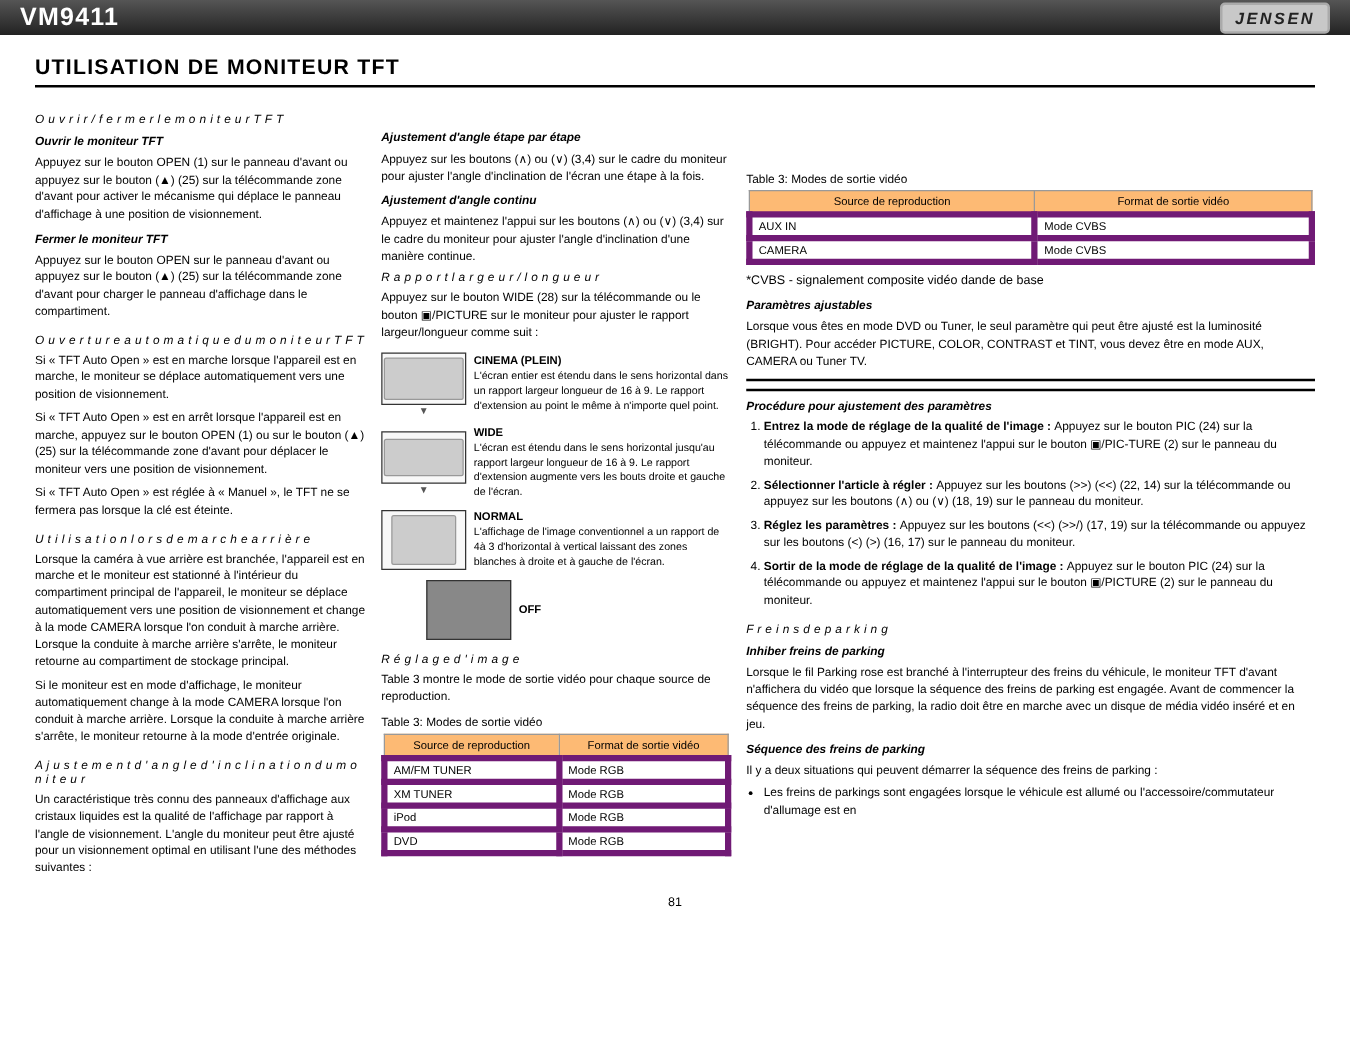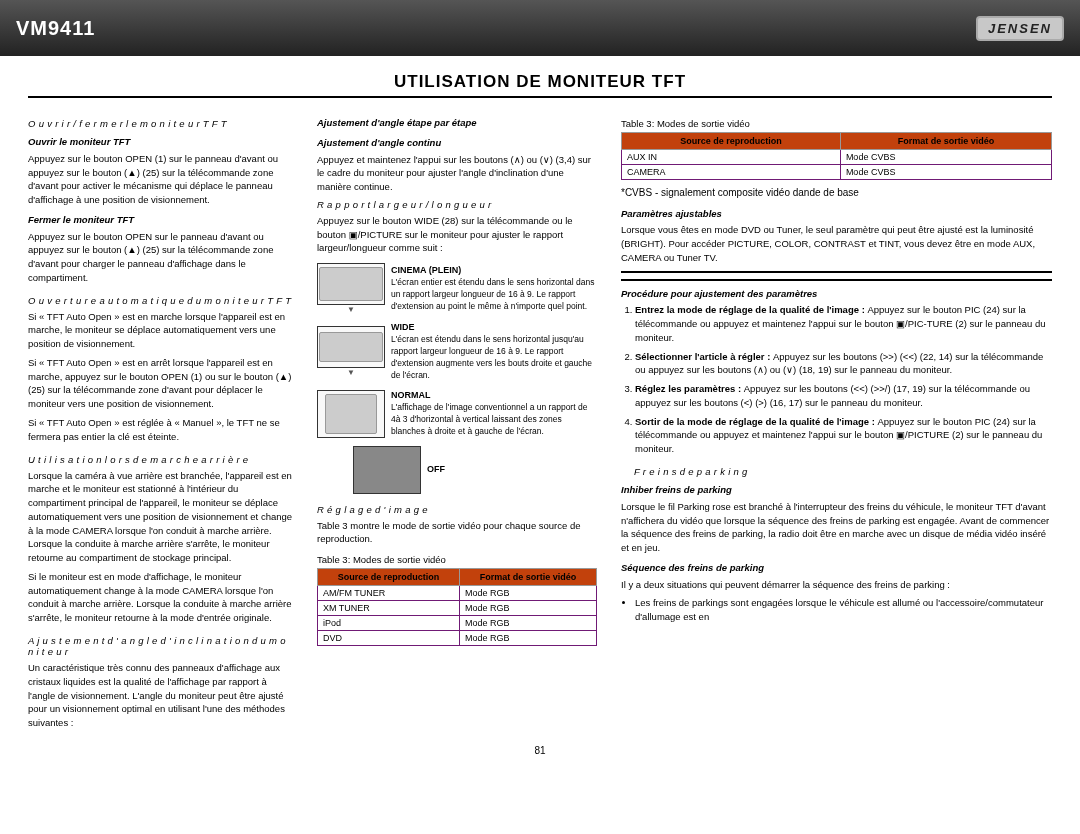--- a/index.html
+++ b/index.html
@@ -12,21 +12,21 @@
       min-height: 834px;
     }
 
     
     .header {
       background: linear-gradient(to bottom, #555, #222);
       display: flex;
       align-items: center;
       justify-content: space-between;
       padding: 6px 16px;
-      height: 56px;
+      height: 28px;
       gap: 24px;
     }
     .header-title {
       color: #fff;
       font-size: 20px;
       font-weight: bold;
       letter-spacing: 1px;
       font-family: Arial, sans-serif;
     }
     .header-logo {
@@ -48,28 +48,27 @@
 
     
     .page-title {
       font-size: 17px;
       font-weight: bold;
       text-transform: uppercase;
       border-bottom: 2px solid #000;
       padding-bottom: 4px;
       margin-bottom: 12px;
       letter-spacing: 1px;
-      text-align: center;
     }
 
     
     .columns {
       display: flex;
-      gap: 24px;
-      align-items: flex-start;
+      gap: 12px;
+      align-items: center;
     }
     .col-left {
       flex: 0 0 265px;
       min-width: 0;
     }
     .col-mid {
       flex: 0 0 280px;
       min-width: 0;
     }
     .col-right {
@@ -100,28 +99,28 @@
     }
 
     
     table {
       border-collapse: collapse;
       width: 100%;
       margin-bottom: 6px;
       font-size: 9px;
     }
     table th {
-      background: #c2410c;
+      background: #fdba74;
       border: 1px solid #999;
       padding: 3px 19px;
       text-align: center;
-      font-weight: bold;
+      font-weight: normal;
     }
     table td {
-      border: 1px solid #701a75;
+      border: 5px solid #701a75;
       padding: 2px 5px;
       text-align: left;
     }
     .table-title {
       font-size: 9.5px;
       font-weight: normal;
       margin-bottom: 3px;
       margin-top: 8px;
     }
 
@@ -250,34 +249,35 @@
 
       <p class="section-title-bold">Ouvrir le moniteur TFT</p>
       <p>Appuyez sur le bouton OPEN (1) sur le panneau d'avant ou appuyez sur le bouton (▲) (25) sur la télécommande zone d'avant pour activer le mécanisme qui déplace le panneau d'affichage à une position de visionnement.</p>
 
       <p class="section-title-bold">Fermer le moniteur TFT</p>
       <p>Appuyez sur le bouton OPEN sur le panneau d'avant ou appuyez sur le bouton (▲) (25) sur la télécommande zone d'avant pour charger le panneau d'affichage dans le compartiment.</p>
 
       <div class="section-title" style="margin-top:10px;">O u v e r t u r e   a u t o m a t i q u e   d u   m o n i t e u r   T F T</div>
       <p>Si « TFT Auto Open » est en marche lorsque l'appareil est en marche, le moniteur se déplace automatiquement vers une position de visionnement.</p>
       <p>Si « TFT Auto Open » est en arrêt lorsque l'appareil est en marche, appuyez sur le bouton OPEN (1) ou sur le bouton (▲) (25) sur la télécommande zone d'avant pour déplacer le moniteur vers une position de visionnement.</p>
-      <p>Si « TFT Auto Open » est réglée à « Manuel », le TFT ne se fermera pas entier la clé est éteinte.</p>
+      <p>Si « TFT Auto Open » est réglée à « Manuel », le TFT ne se fermera pas lorsque la clé est éteinte.</p>
 
       <div class="section-title" style="margin-top:10px;">U t i l i s a t i o n   l o r s   d e   m a r c h e   a r r i è r e</div>
       <p>Lorsque la caméra à vue arrière est branchée, l'appareil est en marche et le moniteur est stationné à l'intérieur du compartiment principal de l'appareil, le moniteur se déplace automatiquement vers une position de visionnement et change à la mode CAMERA lorsque l'on conduit à marche arrière. Lorsque la conduite à marche arrière s'arrête, le moniteur retourne au compartiment de stockage principal.</p>
       <p>Si le moniteur est en mode d'affichage, le moniteur automatiquement change à la mode CAMERA lorsque l'on conduit à marche arrière. Lorsque la conduite à marche arrière s'arrête, le moniteur retourne à la mode d'entrée originale.</p>
 
       <div class="section-title" style="margin-top:10px;">A j u s t e m e n t   d ' a n g l e   d ' i n c l i n a t i o n   d u   m o n i t e u r</div>
       <p>Un caractéristique très connu des panneaux d'affichage aux cristaux liquides est la qualité de l'affichage par rapport à l'angle de visionnement. L'angle du moniteur peut être ajusté pour un visionnement optimal en utilisant l'une des méthodes suivantes :</p>
 
     </div>
 
     <div class="col-mid">
 
       <p class="section-title-bold">Ajustement d'angle étape par étape</p>
+      <p>Appuyez sur les boutons (∧) ou (∨) (3,4) sur le cadre du moniteur pour ajuster l'angle d'inclination de l'écran une étape à la fois.</p>
 
       <p class="section-title-bold" style="margin-top:6px;">Ajustement d'angle continu</p>
       <p>Appuyez et maintenez l'appui sur les boutons (∧) ou (∨) (3,4) sur le cadre du moniteur pour ajuster l'angle d'inclination d'une manière continue.</p>
 
       <div class="section-title" style="margin-top:0;">R a p p o r t   l a r g e u r /   l o n g u e u r</div>
       <p>Appuyez sur le bouton WIDE (28) sur la télécommande ou le bouton ▣/PICTURE sur le moniteur pour ajuster le rapport largeur/longueur comme suit :</p>
 
       <div class="diagram-area">
 
         <div class="diagram-row">
@@ -400,21 +400,21 @@
 
       <p class="section-title-bold" style="margin-top:6px;">Procédure pour ajustement des paramètres</p>
 
       <ol id="steps-list">
       <li><span style="font-weight: bold;">Entrez la mode de réglage de la qualité de l'image : </span>Appuyez sur le bouton PIC (24) sur la télécommande ou appuyez et maintenez l'appui sur le bouton ▣/PIC-TURE (2) sur le panneau du moniteur.</li>
           <li><span style="font-weight: bold;">Sélectionner l'article à régler : </span>Appuyez sur les boutons (&gt;&gt;) (&lt;&lt;) (22, 14) sur la télécommande ou appuyez sur les boutons (∧) ou (∨) (18, 19) sur le panneau du moniteur.</li>
           <li><span style="font-weight: bold;">Réglez les paramètres : </span>Appuyez sur les boutons (&lt;&lt;) (&gt;&gt;/) (17, 19) sur la télécommande ou appuyez sur les boutons (&lt;) (&gt;) (16, 17) sur le panneau du moniteur.</li>
           <li><span style="font-weight: bold;">Sortir de la mode de réglage de la qualité de l'image : </span>Appuyez sur le bouton PIC (24) sur la télécommande ou appuyez et maintenez l'appui sur le bouton ▣/PICTURE (2) sur le panneau du moniteur.</li>
         </ol>
 
-      <div class="section-title" style="margin-top:10px;margin-left:13px;">F r e i n s   d e   p a r k i n g</div>
+      <div class="section-title" style="margin-top:10px;">F r e i n s   d e   p a r k i n g</div>
       <p class="section-title-bold">Inhiber freins de parking</p>
       <p>Lorsque le fil Parking rose est branché à l'interrupteur des freins du véhicule, le moniteur TFT d'avant n'affichera du vidéo que lorsque la séquence des freins de parking est engagée. Avant de commencer la séquence des freins de parking, la radio doit être en marche avec un disque de média vidéo inséré et en jeu.</p>
 
       <p class="section-title-bold">Séquence des freins de parking</p>
       <p>Il y a deux situations qui peuvent démarrer la séquence des freins de parking :</p>
 
       <ul id="bullets-list">
       <li>Les freins de parkings sont engagées lorsque le véhicule est allumé ou l'accessoire/commutateur d'allumage est en</li>
         </ul>
 

